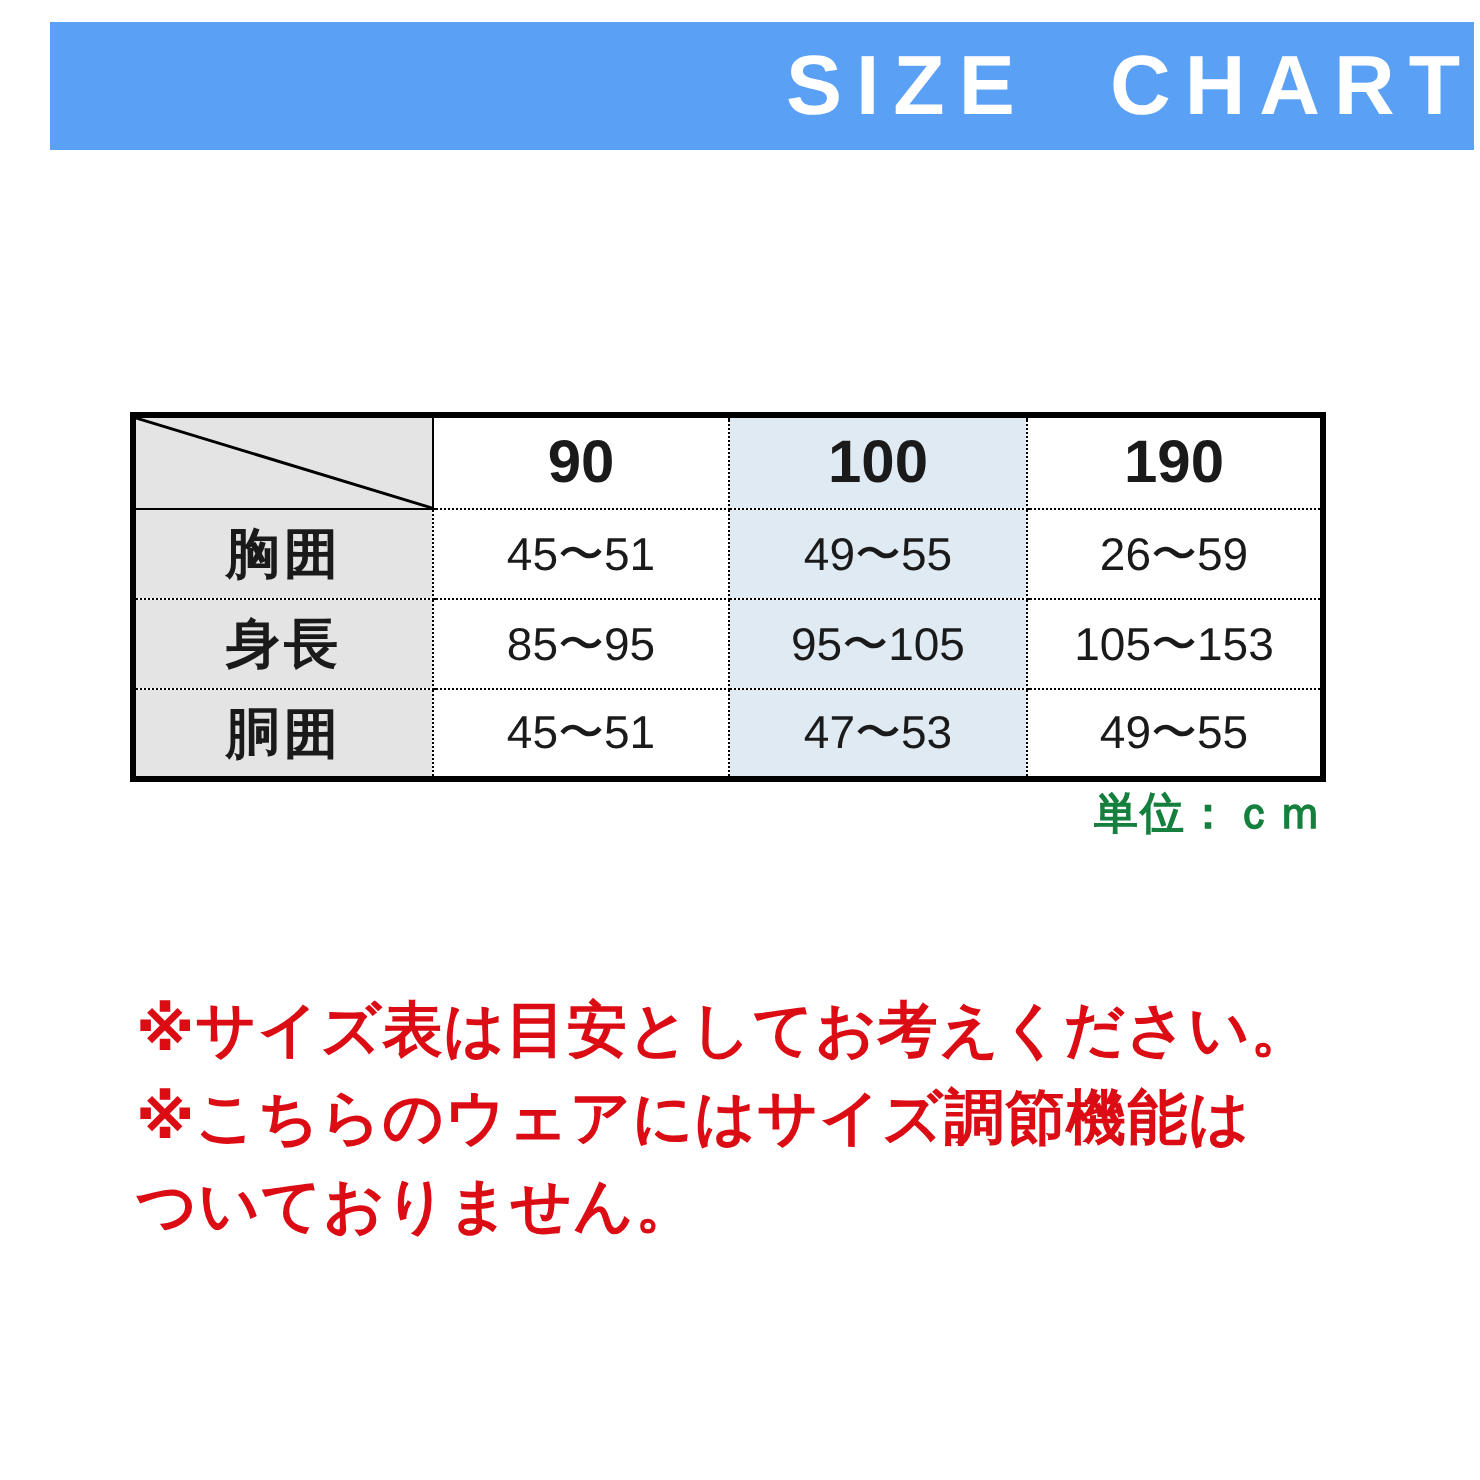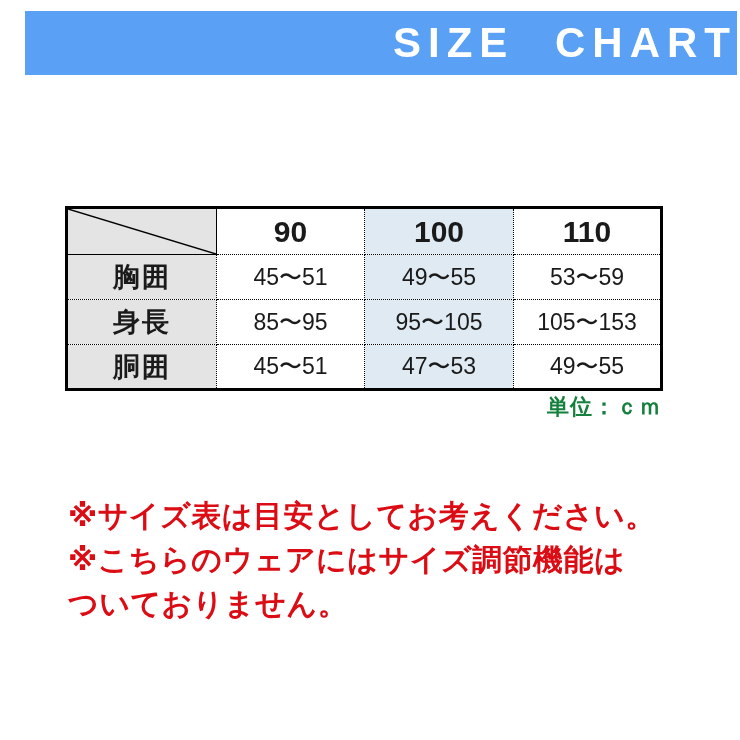--- a/index.html
+++ b/index.html
@@ -120,27 +120,27 @@
     </colgroup>
     <tbody>
         <tr class="hdr-row">
       <th class="corner">
         <svg viewBox="0 0 150 47" preserveAspectRatio="none">
           <line x1="0" y1="0" x2="150" y2="47" stroke="#000000" stroke-width="1.5"></line>
         </svg>
       </th>
       <th class="col-h">90</th>
       <th class="col-h hl">100</th>
-      <th class="col-h">110</th>
+      <th class="col-h">190</th>
     </tr>
     <tr class="data-row">
       <th class="row-h">胸囲</th>
       <td>45〜51</td>
       <td class="hl">49〜55</td>
-      <td>53〜59</td>
+      <td>26〜59</td>
     </tr>
     <tr class="data-row">
       <th class="row-h">身長</th>
       <td>85〜95</td>
       <td class="hl">95〜105</td>
       <td>105〜153</td>
     </tr>
     <tr class="data-row">
       <th class="row-h">胴囲</th>
       <td>45〜51</td>

